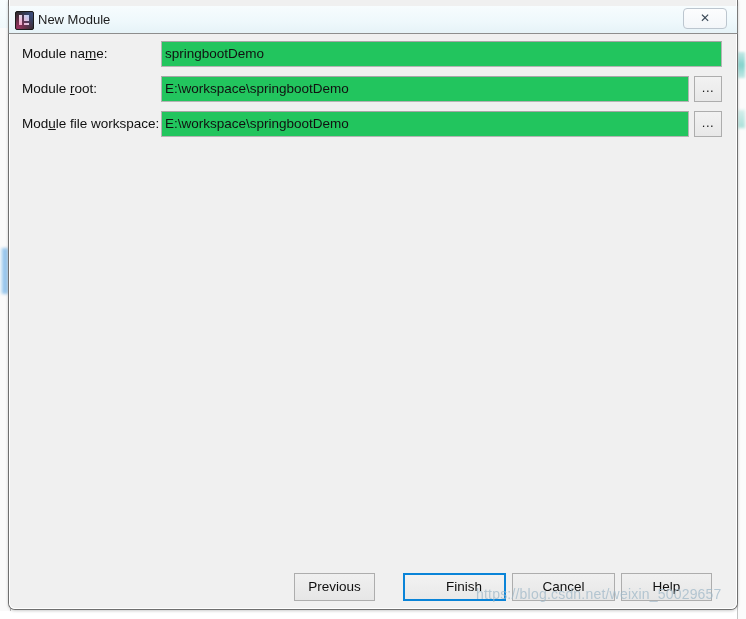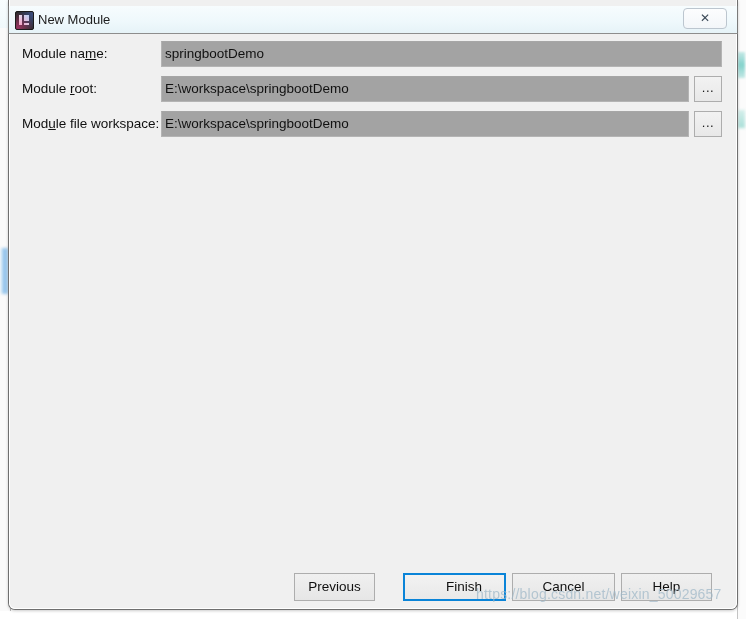--- a/index.html
+++ b/index.html
@@ -189,21 +189,21 @@
     text-align: right;
   }
   .form-label .mn {
     text-decoration: underline;
     text-underline-offset: 1px;
   }
   .text-input {
     position: absolute;
     box-sizing: border-box;
     height: 26px;
-    background: #a3a3a3;
+    background: #22c55e;
     border: 1px solid #b4b4b4;
     border-top-color: #a6a6a6;
     font-family: "Liberation Sans", sans-serif;
     font-size: 13.5px;
     color: #111111;
     padding: 0 3px;
     line-height: 24px;
     white-space: nowrap;
     overflow: hidden;
     outline: none;

